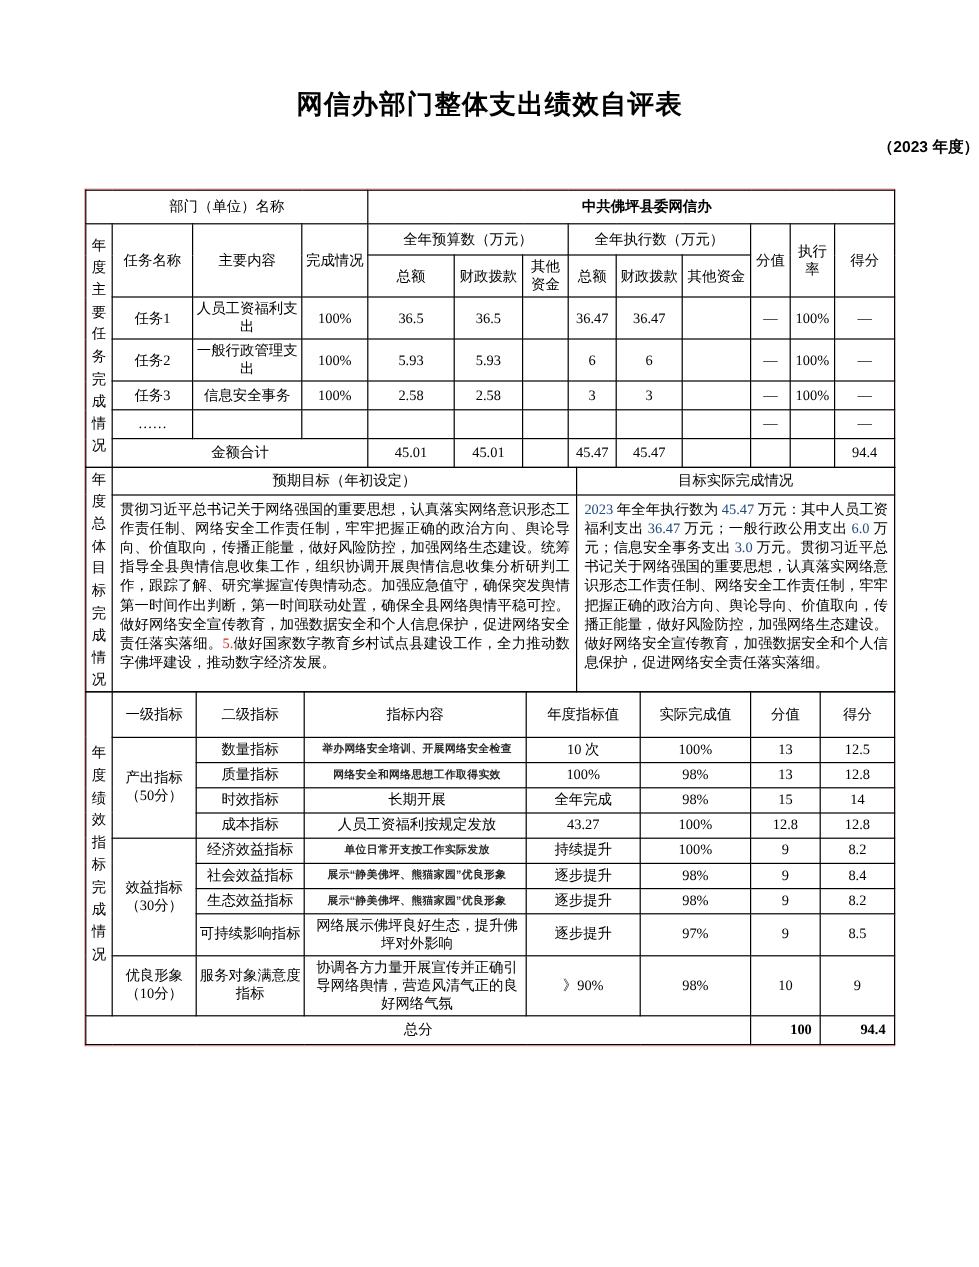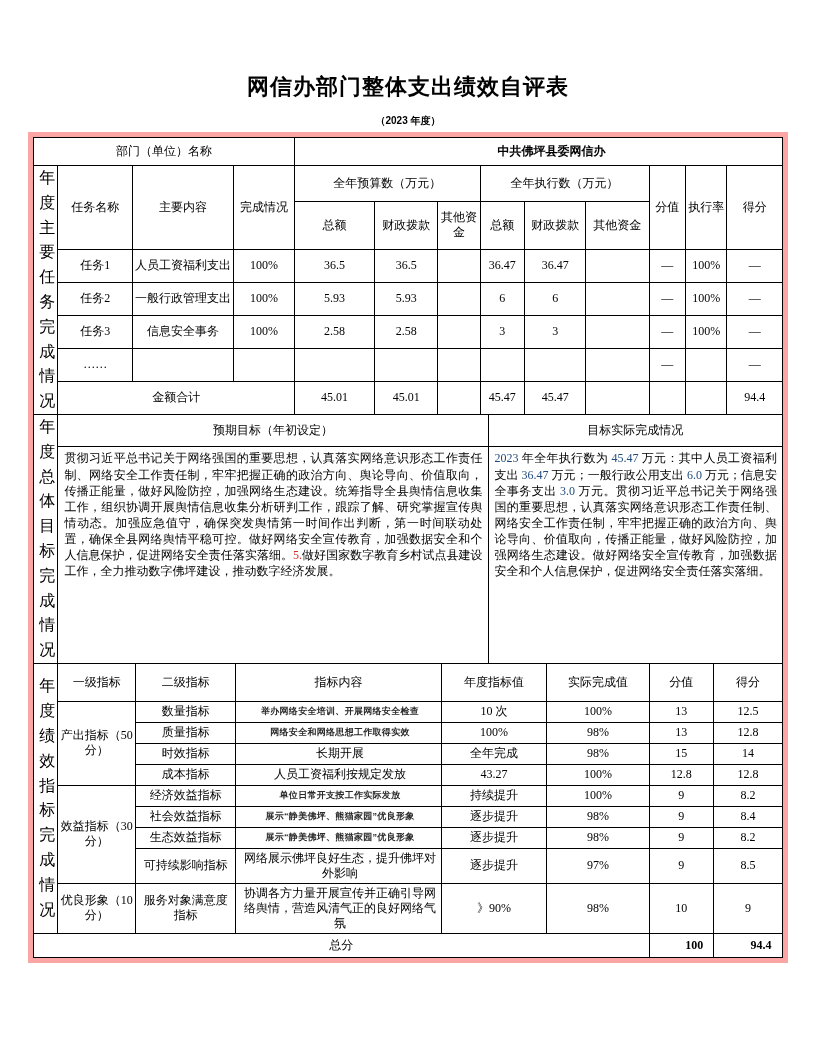--- a/index.html
+++ b/index.html
@@ -9,37 +9,37 @@
     width:816px; height:1056px; background:#ffffff; color:#000;
     font-family:"Liberation Serif","DejaVu Serif",serif;
   }
   .sheet { position:relative; width:816px; height:1056px; overflow:hidden; }
   .title {
     padding-top:72px; text-align:center;
     font-family:"Liberation Sans","DejaVu Sans",sans-serif;
     font-size:22px; font-weight:bold; letter-spacing:1px;
   }
   .subtitle {
-    margin-top:12px; text-align:center;
+    margin-top:12px; text-align:right;
     font-family:"Liberation Sans","DejaVu Sans",sans-serif;
-    font-size:10px; font-weight:bold;
-  }
-  .tablewrap { width:760px; margin:4px auto 0; border:5px solid #fca5a5; }
+    font-size:13px; font-weight:bold;
+  }
+  .tablewrap { width:676px; margin:25px auto 0; border:1px solid #fca5a5; }
   table { border-collapse:collapse; width:100%; table-layout:fixed; }
   table + table { margin-top:-1px; }
   td {
     border:1px solid #000; text-align:center; vertical-align:middle;
     font-size:12px; line-height:1.25; padding:2px 2px; word-break:break-all;
   }
   .task-table td { height:24px; }
   .ind-table td { height:21px; }
   .hdr { height:26px; }
   .dept-row td { height:28px; }
   .vlabel { width:22px; padding:0; }
-  .vlabel .vtxt { width:13px; margin:0 auto; word-break:break-all; line-height:1.55; font-size:16px; }
+  .vlabel .vtxt { width:13px; margin:0 auto; word-break:break-all; line-height:1.55; font-size:12px; }
   .para {
     text-align:justify; vertical-align:top;
     padding:3px 5px 3px 6px; font-size:12px; line-height:1.34; word-break:break-all;
   }
   .left { text-align:center; padding-left:5px; }
   .small-content {
     font-family:"Liberation Sans","DejaVu Sans",sans-serif;
     font-size:9px; font-weight:700; color:#2a2a2a; letter-spacing:.3px;
   }
   .bold { font-weight:700;padding-left:28px; }

